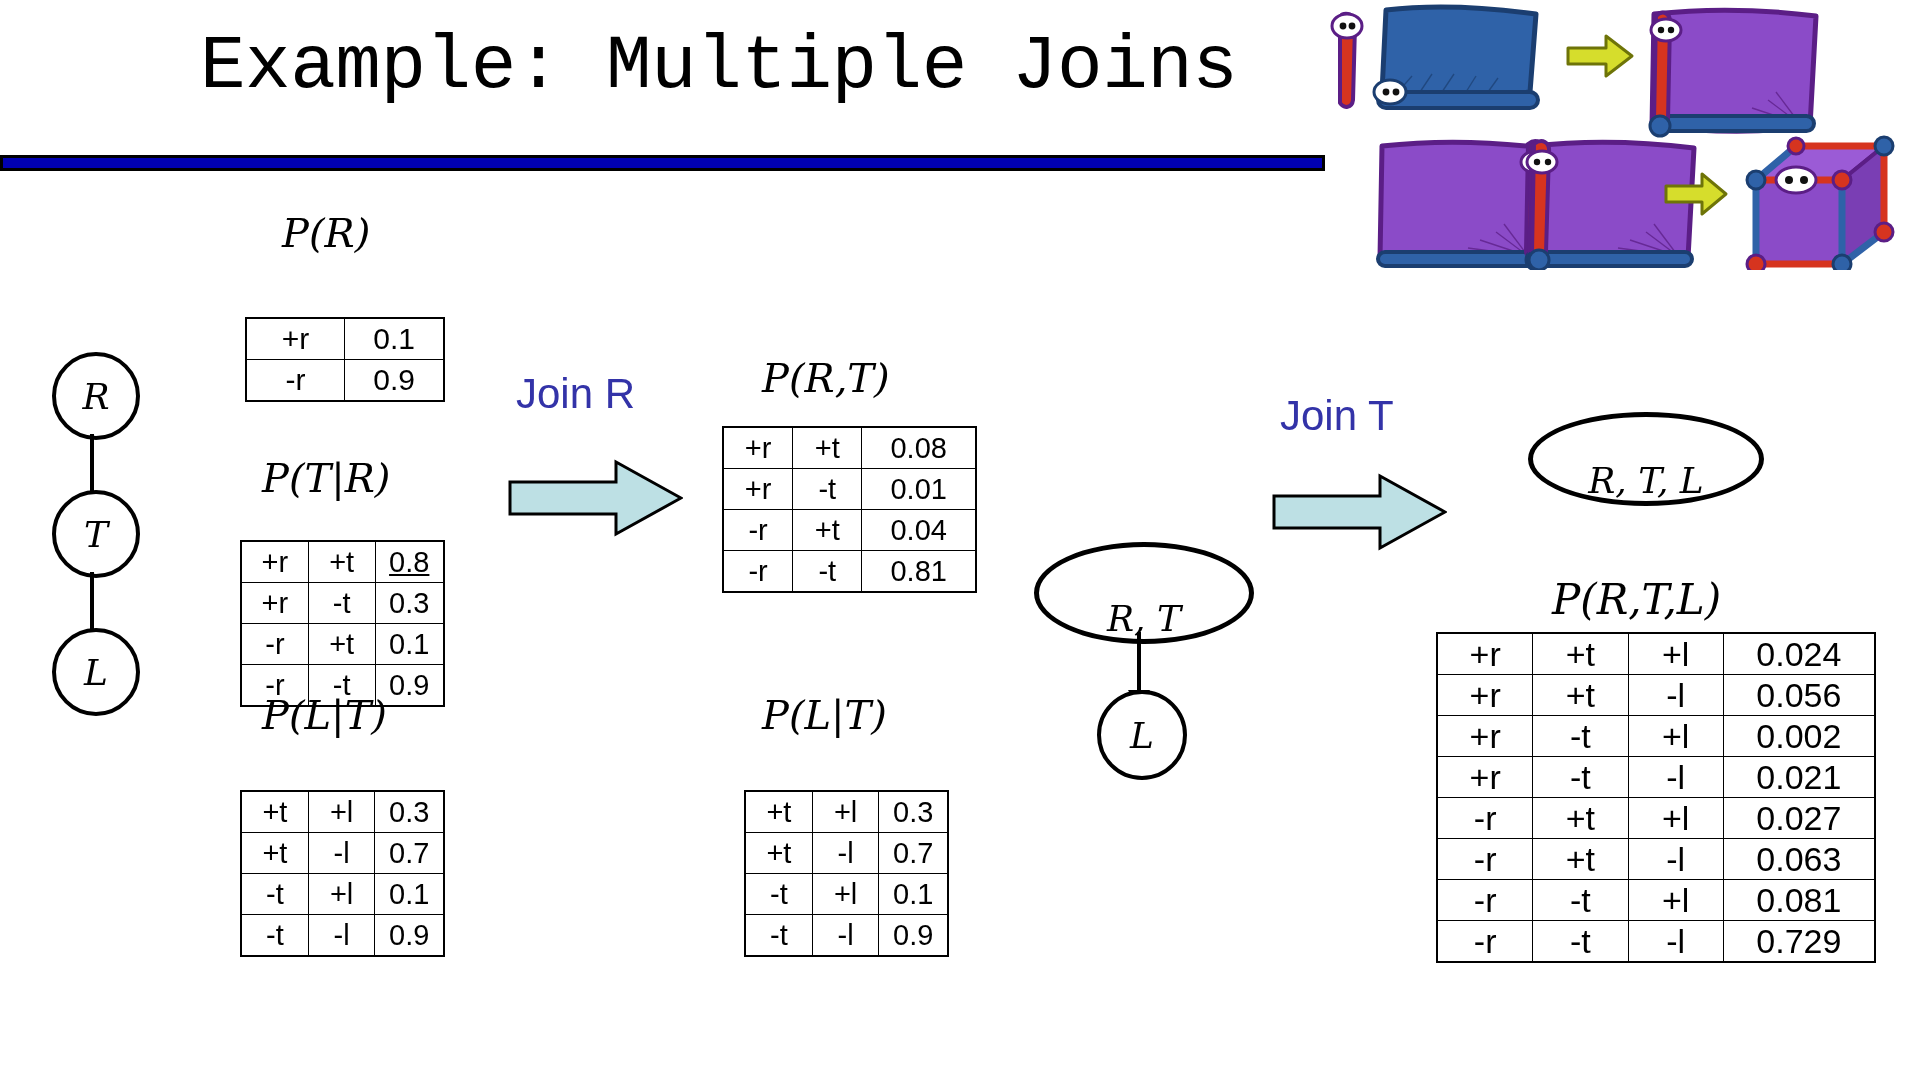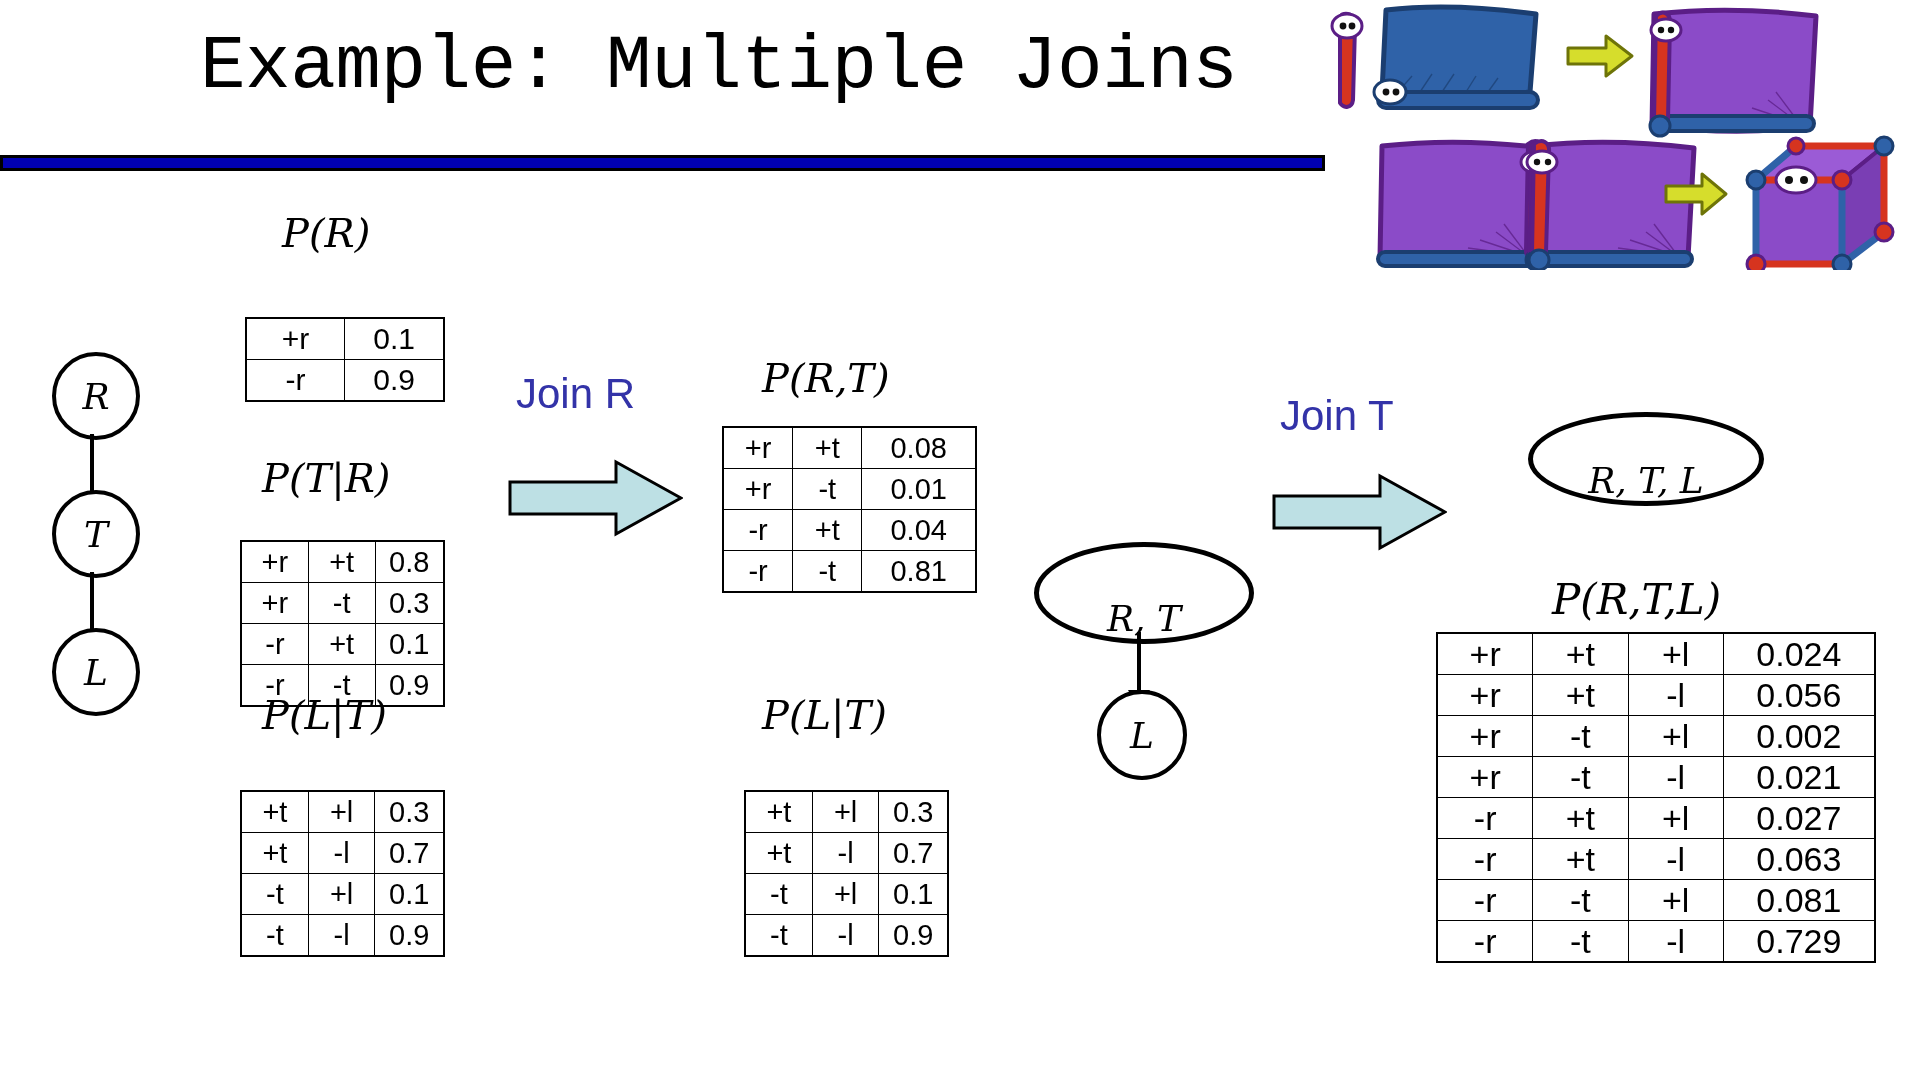--- a/index.html
+++ b/index.html
@@ -113,21 +113,21 @@
   </table>
 
 <div class="mathlbl" style="left:262px;top:455px;">
   <span>P(T|R)</span>
 </div>
 <table class="cpt small" style="left:240px;top:540px;width:205px;">
   <tbody>
       <tr>
     <td style="width:68px;">+r</td>
     <td style="width:68px;">+t</td>
-    <td style="width:69px;">0.8</td>
+    <td style="width:69px;text-decoration:underline;">0.8</td>
   </tr>
   <tr>
     <td>+r</td>
     <td>-t</td>
     <td>0.3</td>
   </tr>
   <tr>
     <td>-r</td>
     <td>+t</td>
     <td>0.1</td>

